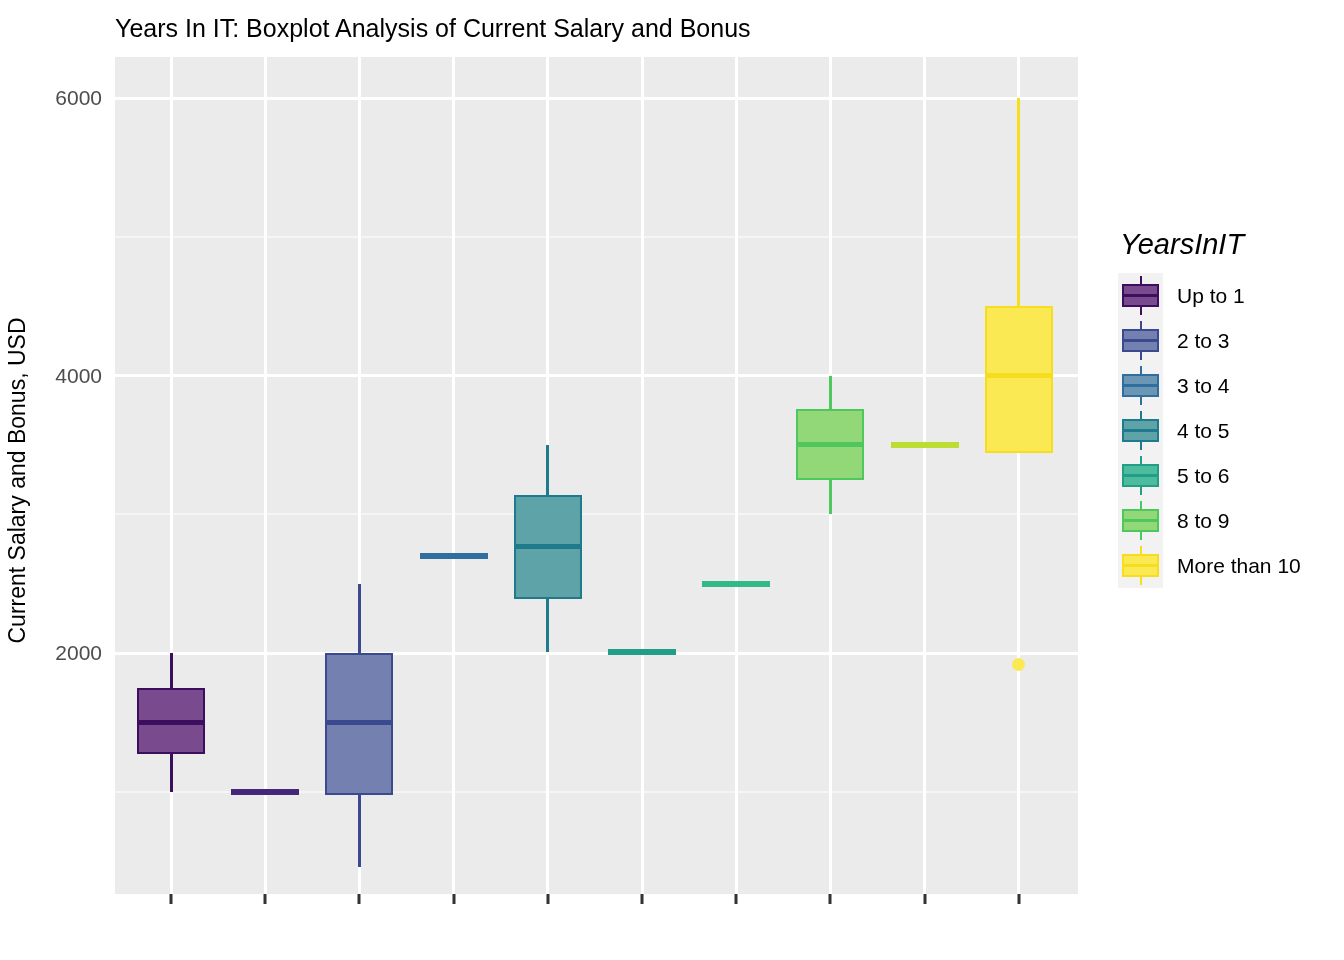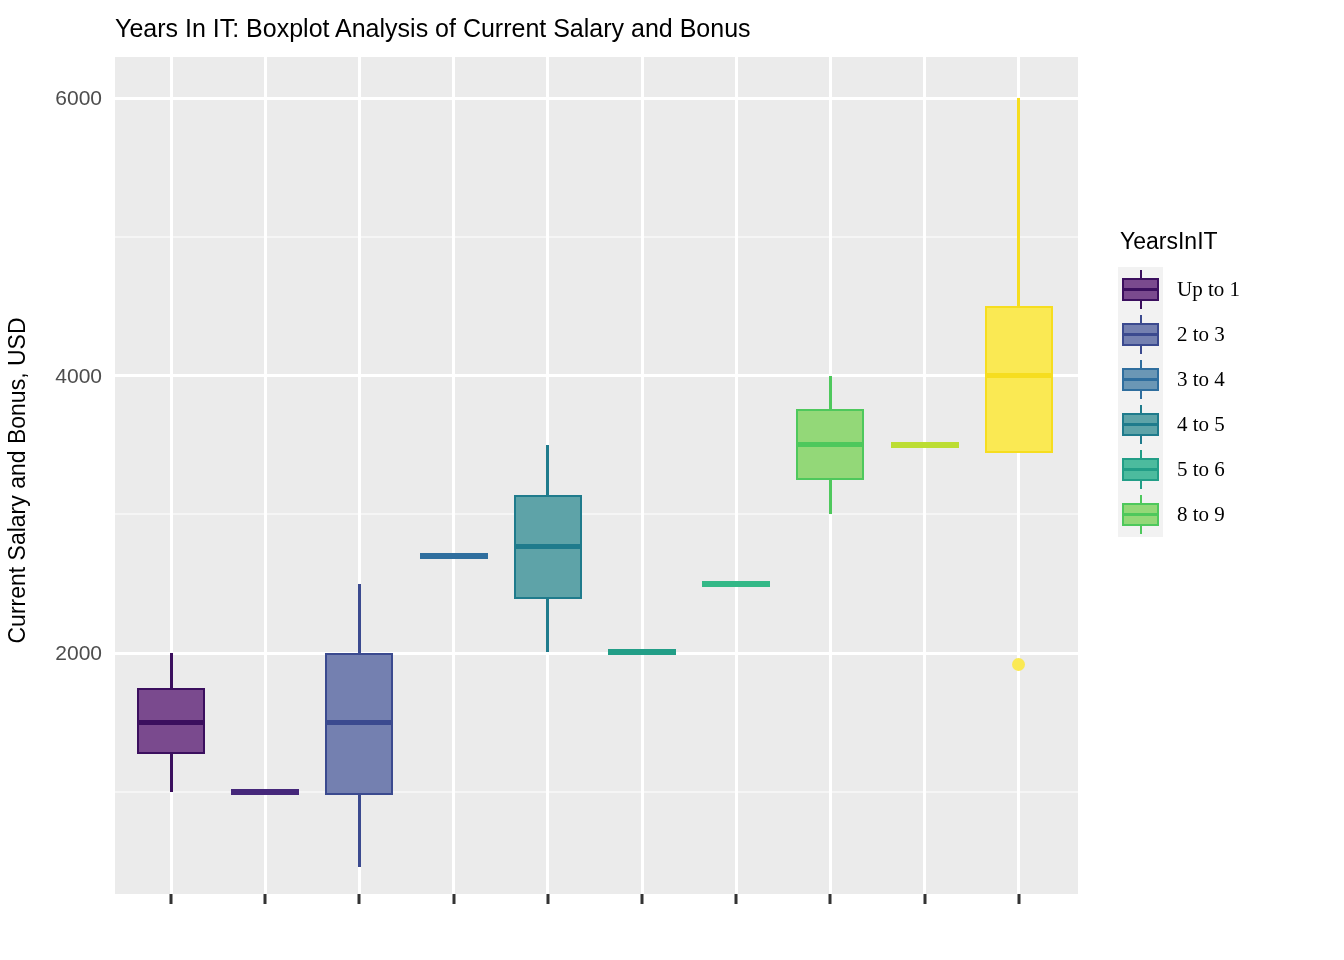--- a/index.html
+++ b/index.html
@@ -141,24 +141,25 @@
     transform: translateX(-50%);
   }
   
   #legend {
     position: absolute;
     left: 1118px;
     top: 228px;
     width: 226px;
   }
   #legend-title {
-    font-size: 23px;
+    font-size: 29px;
     color: #000000;
     margin: 0 0 12px 2px;
     white-space: nowrap;
+    font-style: italic;
   }
   .legend-item {
     display: flex;
     align-items: center;
     height: 45px;
   }
   .legend-key {
     position: relative;
     width: 45px;
     height: 45px;
@@ -187,21 +188,20 @@
     left: 21.5px;
     width: 2px;
   }
   .legend-key .k-wh-top { top: 3px; height: 9px; }
   .legend-key .k-wh-bot { top: 33px; height: 9px; }
   .legend-label {
     font-size: 21px;
     color: #000000;
     margin-left: 14px;
     white-space: nowrap;
-    font-family: Liberation Serif, serif;
   }
 </style>
 </head>
 <body>
 
 <div id="root">
 
   <div id="chart-title">Years In IT: Boxplot Analysis of Current Salary and Bonus</div>
 
   <div id="y-axis-title">
@@ -332,20 +332,29 @@
         </div>
         <div class="legend-item">
           <div class="legend-key">
             <div class="k-box" style="background: rgb(147, 216, 120); border-color: rgb(78, 200, 92);"></div>
             <div class="k-median" style="background: rgb(78, 200, 92);"></div>
             <div class="k-wh k-wh-top" style="background: rgb(78, 200, 92);"></div>
             <div class="k-wh k-wh-bot" style="background: rgb(78, 200, 92);"></div>
           </div>
           <div class="legend-label">8 to 9</div>
         </div>
+        <div class="legend-item">
+          <div class="legend-key">
+            <div class="k-box" style="background: rgb(250, 233, 83); border-color: rgb(246, 221, 31);"></div>
+            <div class="k-median" style="background: rgb(246, 221, 31);"></div>
+            <div class="k-wh k-wh-top" style="background: rgb(246, 221, 31);"></div>
+            <div class="k-wh k-wh-bot" style="background: rgb(246, 221, 31);"></div>
+          </div>
+          <div class="legend-label">More than 10</div>
+        </div>
       </div>
   </div>
 
 <div class="x-tick-mark" style="left: 171px;"></div>
     <div class="x-tick-mark" style="left: 265.2px;"></div>
     <div class="x-tick-mark" style="left: 359.4px;"></div>
     <div class="x-tick-mark" style="left: 453.6px;"></div>
     <div class="x-tick-mark" style="left: 547.8px;"></div>
     <div class="x-tick-mark" style="left: 642px;"></div>
     <div class="x-tick-mark" style="left: 736.2px;"></div>

